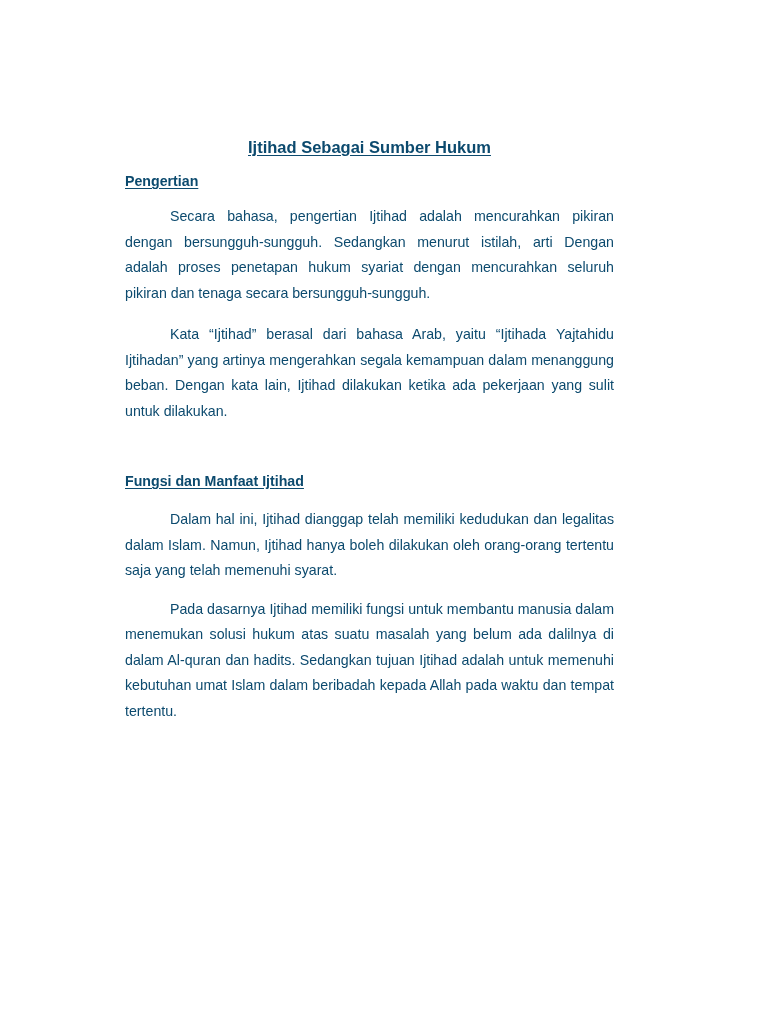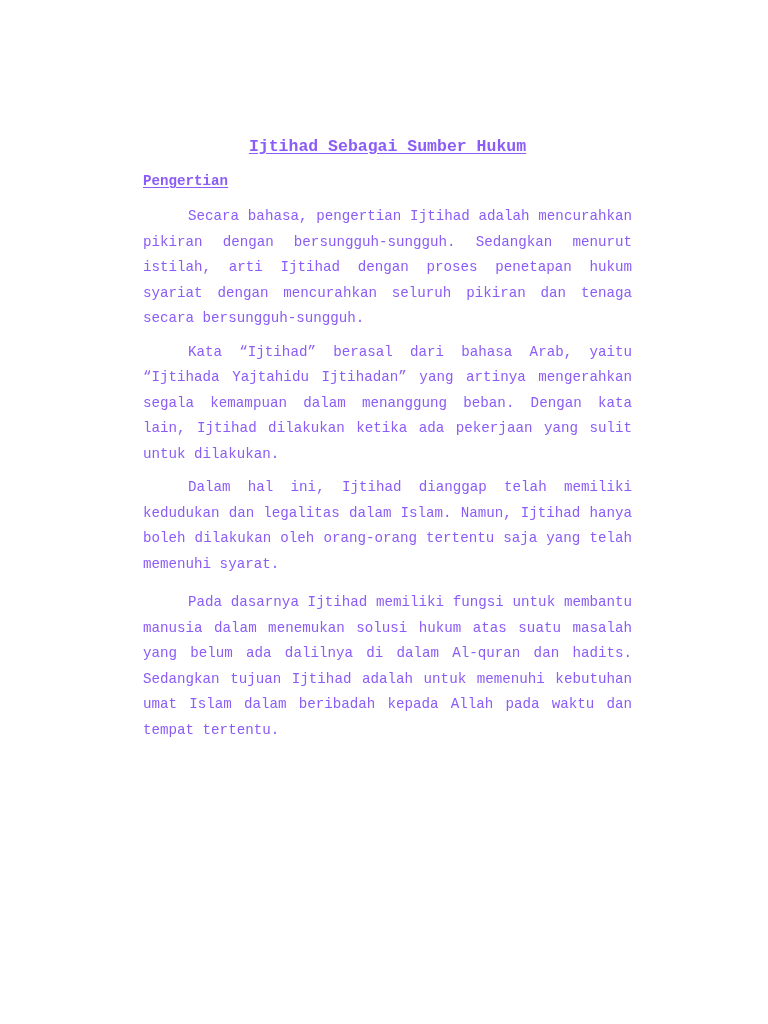--- a/index.html
+++ b/index.html
@@ -1,48 +1,49 @@
 <!DOCTYPE html>
 <html><head>
 <meta charset="utf-8">
 <style>
   html, body { margin: 0; padding: 0; background: #ffffff; }
   body { width: 768px; height: 1024px; position: relative; overflow: hidden; }
   .page {
-    position: absolute; left: 143px; top: 135px; width: 489px;
-    font-family: Liberation Mono, monospace;
-    color: #8b5cf6; font-size: 14.2px;
+    position: absolute; left: 125px; top: 135px; width: 489px;
+    font-family: Liberation Sans, sans-serif;
+    color: #0c4a6e; font-size: 14.2px;
   }
   .title {
     text-align: center; font-weight: bold; font-size: 16.5px;
     text-decoration: underline; text-underline-offset: 2px;
     margin: 0; line-height: 24px;
   }
   .heading {
     font-weight: bold; text-decoration: underline; text-underline-offset: 2px;
     margin: 0; line-height: 20px; font-size: 14.2px;
   }
   .para {
     margin: 0; text-align: justify; text-indent: 45px;
     line-height: 25.5px;
   }
   .sec1-head { margin-top: 12px; }
   .p1 { margin-top: 13px; }
-  .pn { margin-top: 8px; }
+  .pn { margin-top: 16px; }
   .sec2-head { margin-top: 47px; }
 </style>
 </head>
 <body>
 
 <div class="page">
   <h1 class="title">Ijtihad Sebagai Sumber Hukum</h1>
 
   <section>
     <h2 class="heading sec1-head">Pengertian</h2>
-    <p class="para p1">Secara bahasa, pengertian Ijtihad adalah mencurahkan pikiran dengan bersungguh-sungguh. Sedangkan menurut istilah, arti Ijtihad dengan proses penetapan hukum syariat dengan mencurahkan seluruh pikiran dan tenaga secara bersungguh-sungguh.</p>
+    <p class="para p1">Secara bahasa, pengertian Ijtihad adalah mencurahkan pikiran dengan bersungguh-sungguh. Sedangkan menurut istilah, arti Dengan adalah proses penetapan hukum syariat dengan mencurahkan seluruh pikiran dan tenaga secara bersungguh-sungguh.</p>
     <p class="para pn">Kata “Ijtihad” berasal dari bahasa Arab, yaitu “Ijtihada Yajtahidu Ijtihadan” yang artinya mengerahkan segala kemampuan dalam menanggung beban. Dengan kata lain, Ijtihad dilakukan ketika ada pekerjaan yang sulit untuk dilakukan.</p>
   </section>
 
   <section>
+    <h2 class="heading sec2-head">Fungsi dan Manfaat Ijtihad</h2>
     <p class="para pn">Dalam hal ini, Ijtihad dianggap telah memiliki kedudukan dan legalitas dalam Islam. Namun, Ijtihad hanya boleh dilakukan oleh orang-orang tertentu saja yang telah memenuhi syarat.</p>
     <p class="para p1">Pada dasarnya Ijtihad memiliki fungsi untuk membantu manusia dalam menemukan solusi hukum atas suatu masalah yang belum ada dalilnya di dalam Al-quran dan hadits. Sedangkan tujuan Ijtihad adalah untuk memenuhi kebutuhan umat Islam dalam beribadah kepada Allah pada waktu dan tempat tertentu.</p>
   </section>
 </div>
 
 </body></html>

